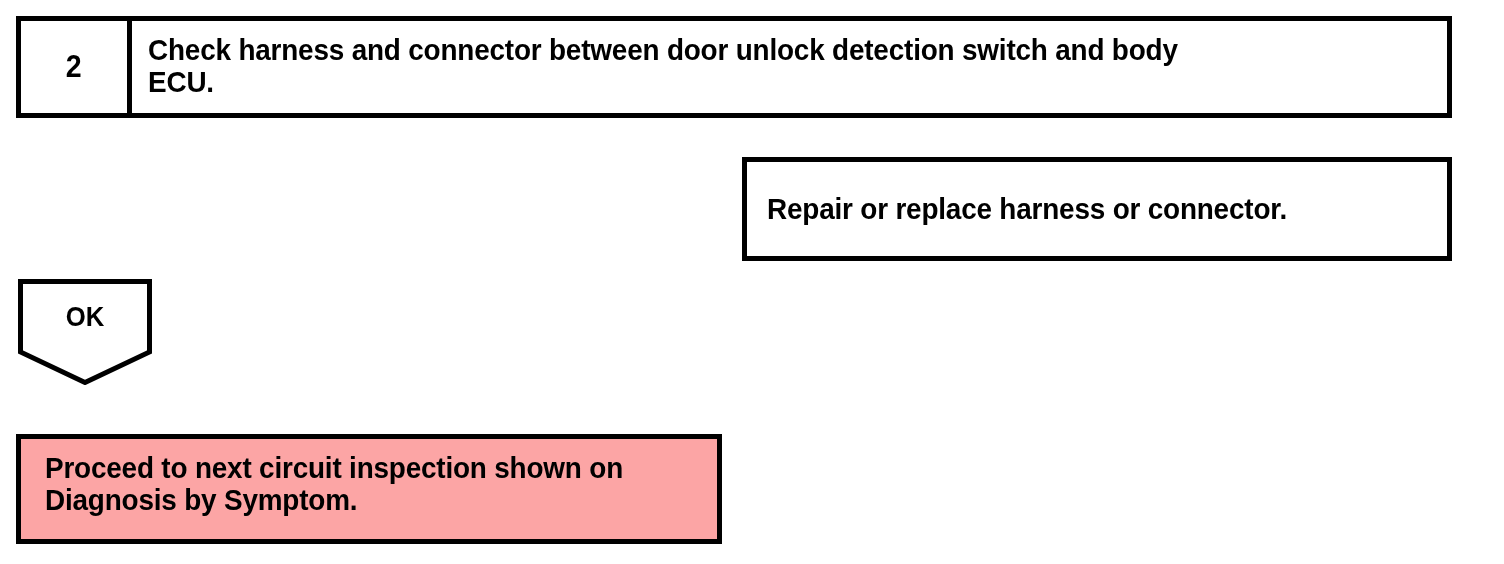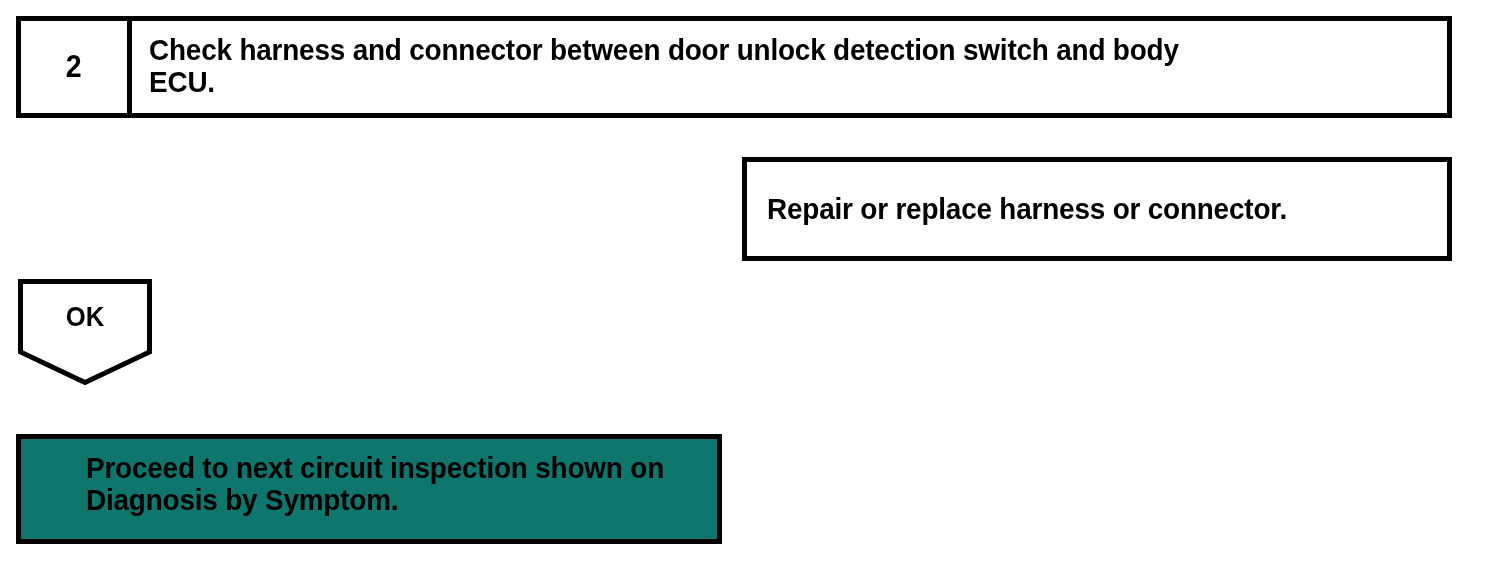--- a/index.html
+++ b/index.html
@@ -56,22 +56,23 @@
   .step-num {
     font-weight: bold;
     font-size: 31px;
     color: #000000;
     transform: scaleX(0.92);
   }
   .step-body-cell {
     flex: 1 1 auto;
     display: flex;
     align-items: flex-start;
-    padding: 13px 10px 0 17px;
+    padding: 13px 10px 0 4px;
     box-sizing: border-box;
+    margin-left: 12px;
   }
   .step-body-text {
     font-size: 30px;
   }
 
   
   .chevron-ng {
     position: absolute;
     left: 614px;
     top: 155px;
@@ -139,25 +140,24 @@
 
   
   .proceed-box {
     position: absolute;
     left: 16px;
     top: 434px;
     width: 706px;
     height: 110px;
     box-sizing: border-box;
     border: 5px solid #000000;
-    background: #0f766e;
+    background: #fca5a5;
     display: flex;
     align-items: flex-start;
-    padding: 13px 10px 0 16px;
-    justify-content: flex-end;
+    padding: 13px 10px 0 24px;
   }
   .proceed-text {
     font-size: 30px;
   }
 </style>
 </head>
 <body>
 
 <div id="canvas">
 

